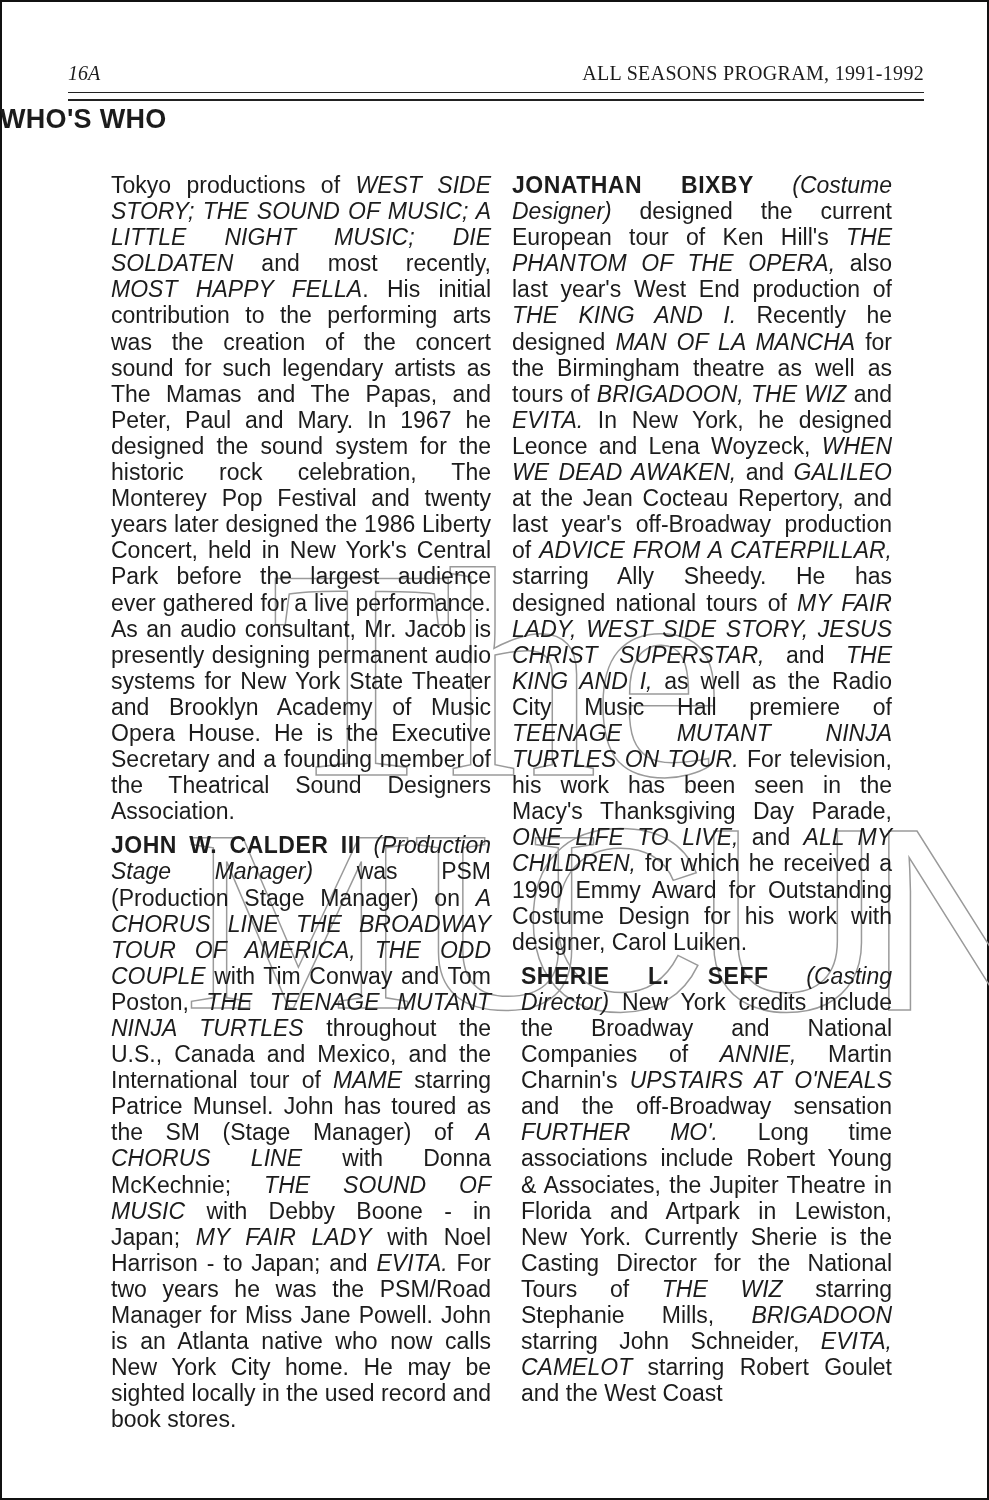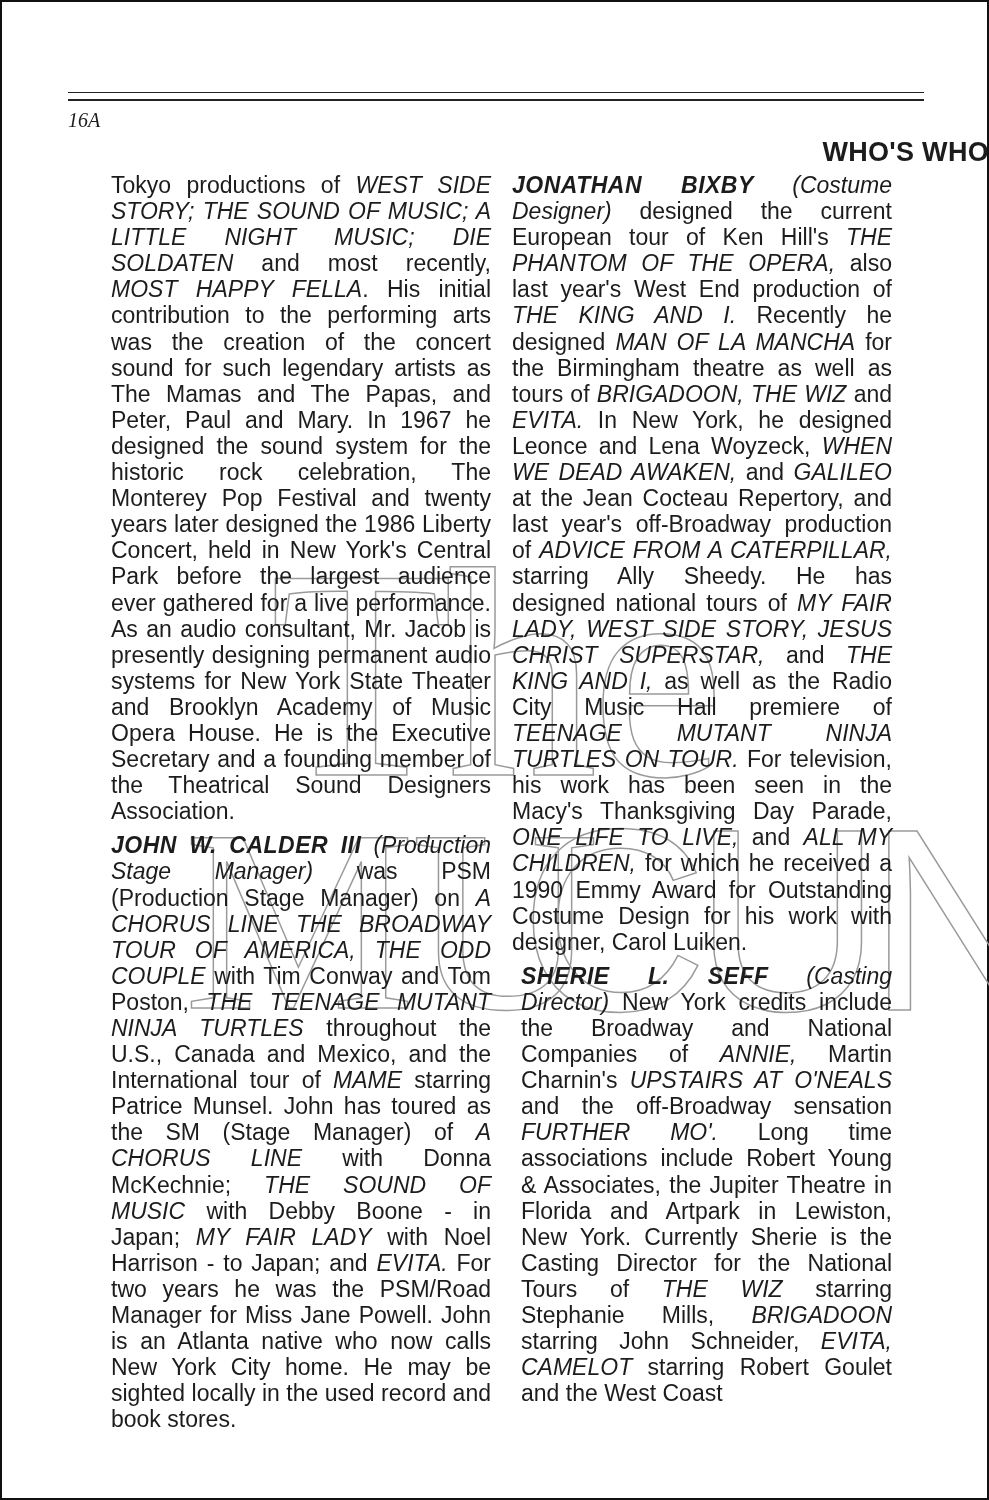--- a/index.html
+++ b/index.html
@@ -16,61 +16,62 @@
       width: 985px; height: 1496px;
       border: 2px solid #111;
       box-sizing: content-box;
     }
     .running-head {
       position: absolute; left: 68px; top: 62px; width: 856px;
       font-family: "Liberation Serif", serif;
       font-size: 20px;
       display: flex; justify-content: space-between; align-items: baseline;
     }
-    .page-num { font-style: italic; margin-top: 47px; }
+    .page-num { font-style: italic; }
     .pub-title { letter-spacing: 0.3px; }
     .rule1 { position: absolute; left: 68px; top: 92px; width: 856px; height: 0; border-top: 1.5px solid #222; }
     .rule2 { position: absolute; left: 68px; top: 99px; width: 856px; height: 0; border-top: 2px solid #222; }
     .section-title {
-      position: absolute; left: 0; width: 989px; top: 137px;
-      text-align: right;
+      position: absolute; left: 0; width: 989px; top: 104px;
+      text-align: left;
       font-weight: bold; font-size: 27px; letter-spacing: 0.3px;
     }
     .col {
       position: absolute; top: 172px;
       width: 380px;
       font-size: 23px;
       line-height: 26.1px;
       text-align: justify;
     }
     .col.left { left: 111px; }
     .col.right { left: 512px; }
     .col p { margin: 0 0 8px 0; }
     .col p.sherie { margin-top: 8px; padding-left: 9px; }
-    .name { font-weight: bold; letter-spacing: 0.5px; font-style: italic; }
+    .name { font-weight: bold; letter-spacing: 0.5px; }
     i { font-style: italic; }
     .watermark {
       position: absolute; pointer-events: none;
       font-family: "Liberation Serif", serif;
       color: transparent;
       -webkit-text-stroke: 1.5px #9a9a9a;
       line-height: 1;
     }
   </style>
 </head>
 <body>
 
 <div class="frame"></div>
 
 <div class="watermark" style="left:270px; top:524px; font-size:300px; letter-spacing:-6px;">The</div>
 <div class="watermark" style="left:184px; top:790px; font-size:260px; letter-spacing:-4px;">MU</div>
 <div class="watermark" style="left:520px; top:790px; font-size:260px; letter-spacing:-14px; font-family:'Liberation Sans', sans-serif;">CUNY</div>
 
 <div class="running-head">
   <span class="page-num">16A</span>
+  <span class="pub-title">ALL SEASONS PROGRAM, 1991-1992</span>
 </div>
 <div class="rule1"></div>
 <div class="rule2"></div>
 
 <div class="section-title">WHO'S WHO</div>
 
 <div class="col left">
   <p>
     <span>Tokyo productions of </span><i>WEST SIDE STORY; THE SOUND OF MUSIC; A LITTLE NIGHT MUSIC; DIE SOLDATEN</i><span> and most recently, </span><i>MOST HAPPY FELLA</i><span>. His initial contribution to the performing arts was the creation of the concert sound for such legendary artists as The Mamas and The Papas, and Peter, Paul and Mary. In 1967 he designed the sound system for the historic rock celebration, The Monterey Pop Festival and twenty years later designed the 1986 Liberty Concert, held in New York's Central Park before the largest audience ever gathered for a live performance. As an audio consultant, Mr. Jacob is presently designing permanent audio systems for New York State Theater and Brooklyn Academy of Music Opera House. He is the Executive Secretary and a founding member of the Theatrical Sound Designers Association.</span>
   </p>

